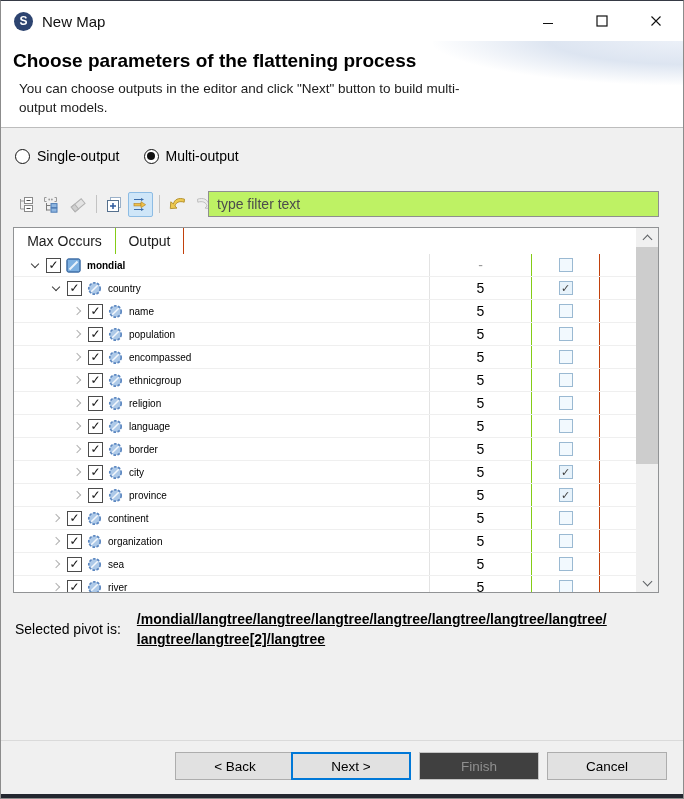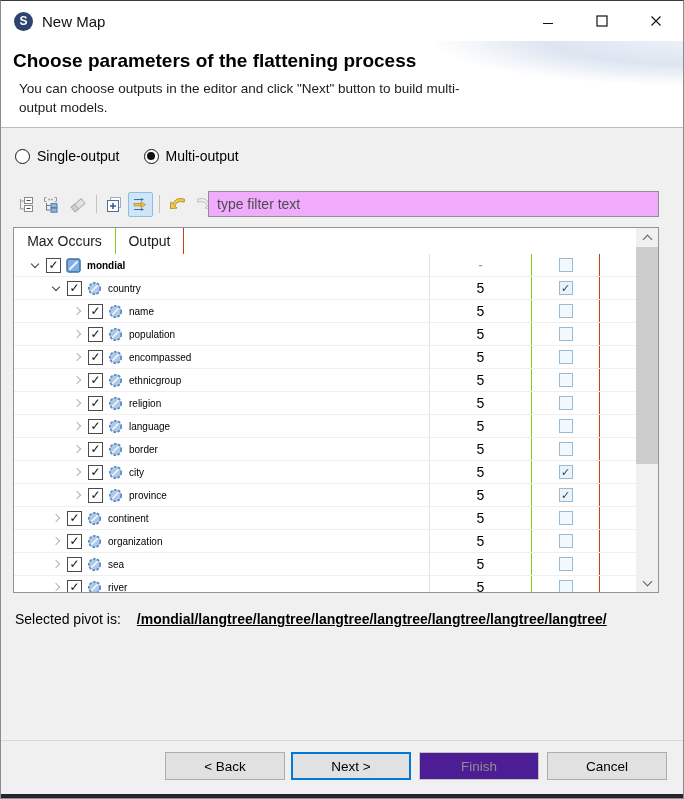--- a/index.html
+++ b/index.html
@@ -25,21 +25,21 @@
   
   .radio-row{position:absolute;top:147px;left:14px;display:flex;align-items:center;gap:24px;font-size:14px;}
   .radio-opt{display:flex;align-items:center;cursor:default;}
   .radio{width:15px;height:15px;border:1px solid #141414;border-radius:50%;background:#fff;margin-right:7px;position:relative;flex:0 0 auto;}
   .radio.sel::after{content:"";position:absolute;inset:2.5px;border-radius:50%;background:#111;}
   
   .toolbar{position:absolute;top:189px;left:12px;height:28px;display:flex;align-items:center;}
   .tbtn{width:25px;height:25px;display:flex;align-items:center;justify-content:center;border:1px solid transparent;background:transparent;padding:0;margin-right:1px;}
   .tbtn.toggled{background:#cfe6f8;border:1px solid #8dbce4;border-radius:2px;}
   .tsep{width:1px;height:18px;background:#c3c3c3;margin:0 5px;}
-  .filter-input{position:absolute;left:195px;top:1px;width:451px;height:26px;border:1px solid #8f8f8f;background:#f0abfc;
+  .filter-input{position:absolute;left:195px;top:1px;width:451px;height:26px;border:1px solid #8f8f8f;background:#bef264;
     font-family:"Liberation Sans",sans-serif;font-size:14px;color:#444;padding:0 8px;}
   .filter-input::placeholder{color:#4c4c4c;opacity:1;}
   
   .table{position:absolute;top:226px;left:12px;width:646px;height:366px;background:#fff;border:1px solid #919395;overflow:hidden;}
   .tree-area{position:absolute;top:0;left:0;right:22px;bottom:0;overflow:hidden;}
   .thead{display:flex;height:26px;align-items:center;font-size:14px;color:#1c1c1c;}
   .trow{display:flex;height:23px;align-items:center;border-bottom:1px solid #efefef;}
   .c-nodes{width:416px;height:100%;display:flex;align-items:center;border-right:1px solid #e3e3e3;}
   .c-max{width:102px;height:100%;display:flex;align-items:center;justify-content:center;border-right:1px solid #84cc16;font-size:14px;}
   .c-out{width:68px;height:100%;display:flex;align-items:center;justify-content:center;border-right:1px solid #c2410c;}
@@ -68,22 +68,22 @@
   
   .pivot{position:absolute;top:608px;left:14px;display:flex;align-items:center;font-size:14px;}
   .pivot-label{margin-right:16px;white-space:nowrap;}
   .pivot-link{line-height:1.45;font-weight:bold;}
   .pivot-link div{text-decoration:underline;color:#000;white-space:nowrap;}
   
   .footer-sep{position:absolute;top:739px;left:0;right:0;height:1px;background:#dadada;}
   .btn{position:absolute;top:751px;height:28px;width:120px;background:#e1e1e1;border:1px solid #adadad;
     font-family:"Liberation Sans",sans-serif;font-size:13.5px;color:#000;display:flex;align-items:center;justify-content:center;padding:0;}
   .btn.default{border:2px solid #0078d7;}
-  .btn.disabled{background:#4c1d95;border-color:#c4c4c4;color:#8f8f8f;}
-  #btn-back{left:164px;} #btn-next{left:290px;} #btn-finish{left:418px;} #btn-cancel{left:546px;}
+  .btn.disabled{background:#404040;border-color:#c4c4c4;color:#8f8f8f;}
+  #btn-back{left:174px;} #btn-next{left:290px;} #btn-finish{left:418px;} #btn-cancel{left:546px;}
   .win-bottom{position:absolute;left:0;right:0;bottom:0;height:4px;background:#23262f;}
 </style>
 </head>
 <body>
 
 <div class="window">
 
   <div class="titlebar">
     <div class="app-icon">S</div>
     <div class="win-title">New Map</div>
@@ -522,20 +522,21 @@
       <button class="varrow down">
           <i></i>
         </button>
     </div>
   </div>
 
   <div class="pivot">
     <span class="pivot-label">Selected pivot is:</span>
     <div class="pivot-link">
       <div>/mondial/langtree/langtree/langtree/langtree/langtree/langtree/langtree/</div>
+      <div>langtree/langtree[2]/langtree</div>
     </div>
   </div>
 
   <div class="footer-sep"></div>
   <button class="btn" id="btn-back">&lt; Back</button>
   <button class="btn default" id="btn-next">Next &gt;</button>
   <button class="btn disabled" id="btn-finish">Finish</button>
   <button class="btn" id="btn-cancel">Cancel</button>
 
   <div class="win-bottom"></div>

